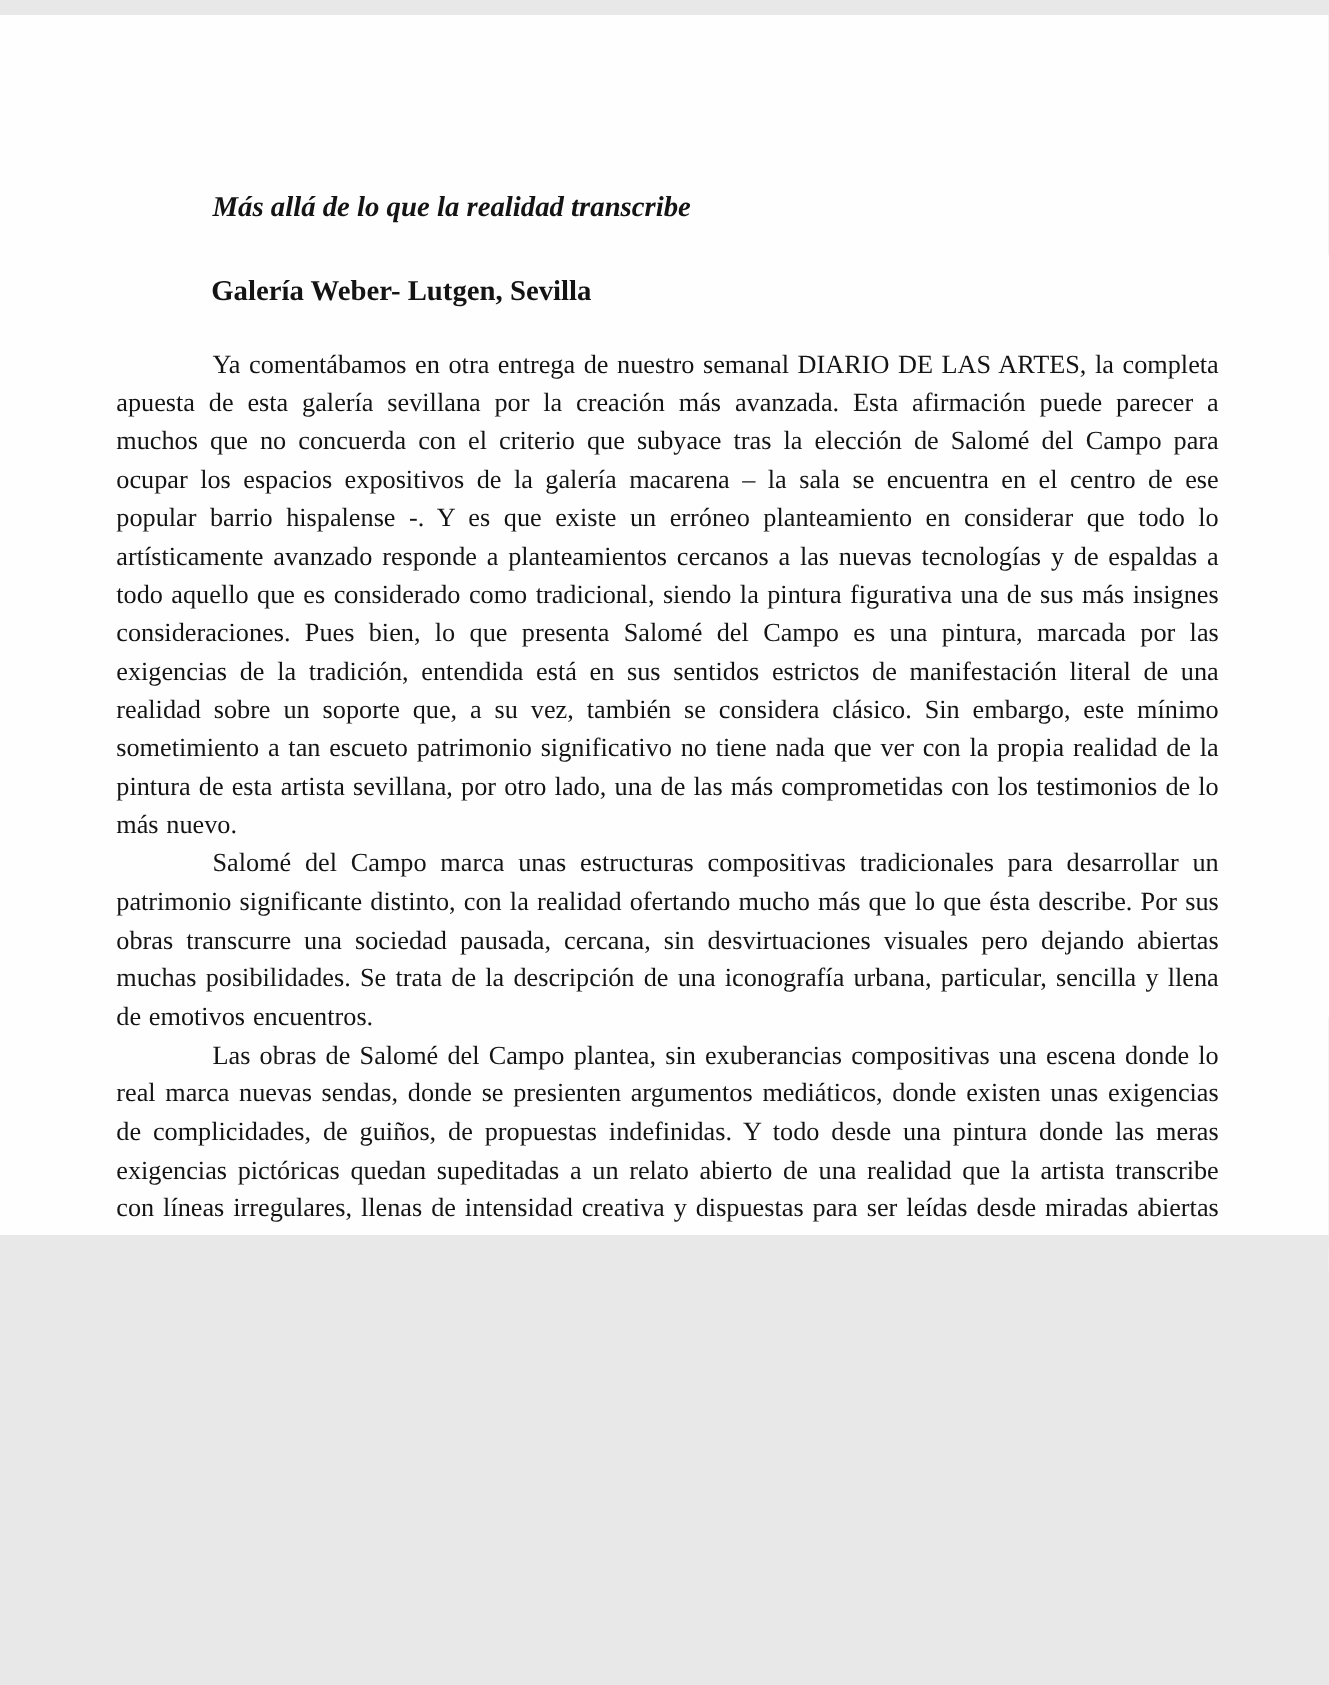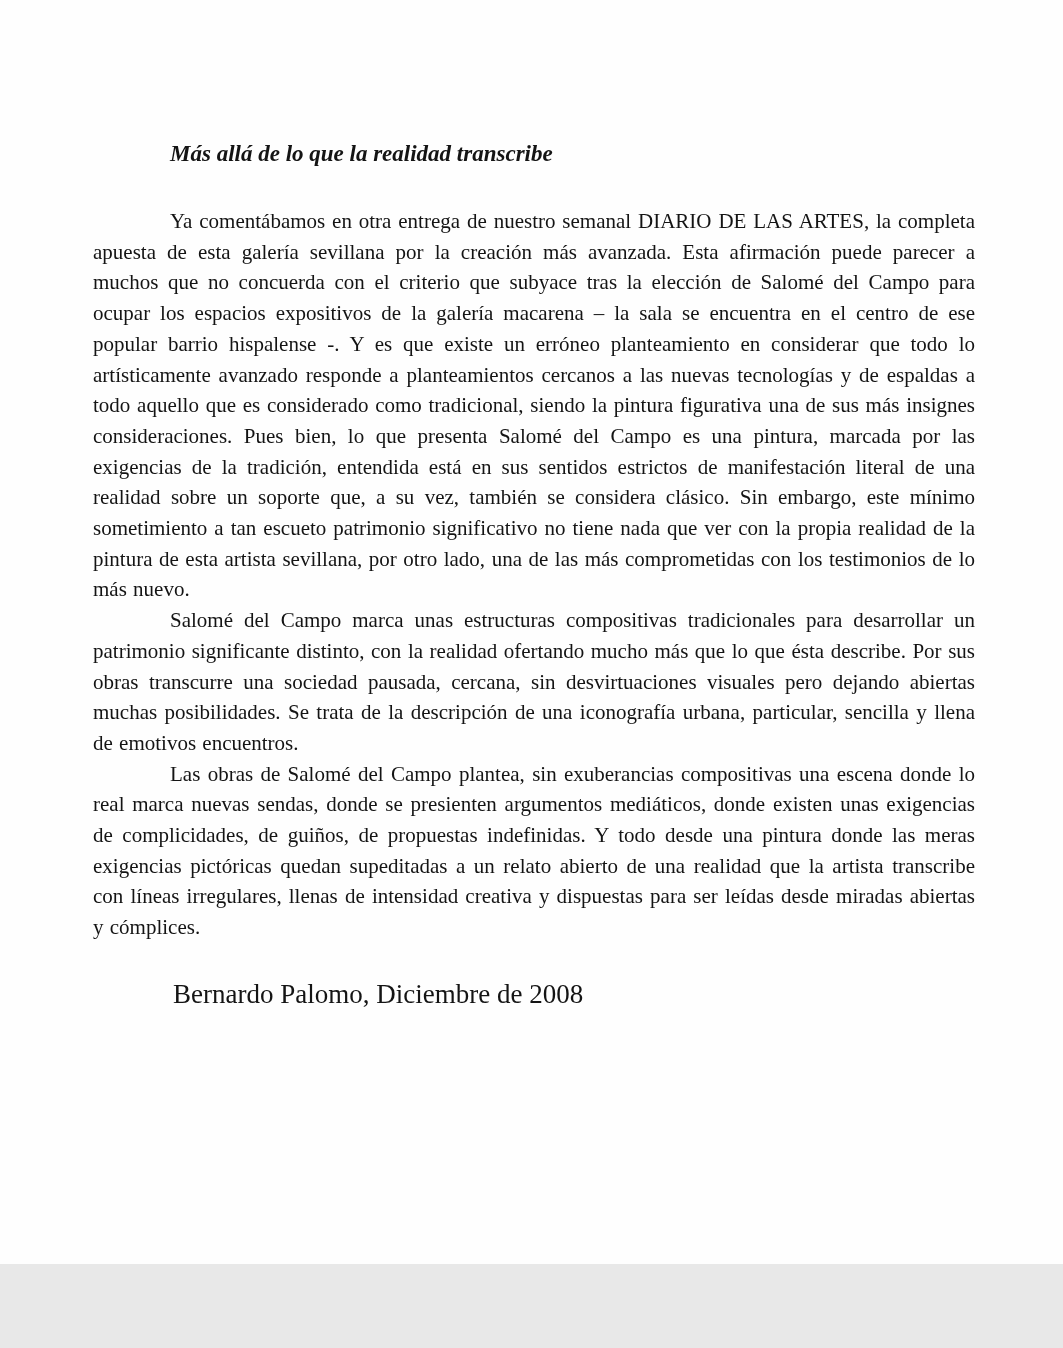--- a/index.html
+++ b/index.html
@@ -3,22 +3,22 @@
 <meta charset="utf-8">
 <style>
   html, body {
     margin: 0;
     padding: 0;
     background: #e8e8e8;
   }
   .page {
     position: relative;
     width: 1063px;
-    height: 1264px;
-    margin: 0 auto;
+    height: 976px;
+    margin: 12px auto;
     background: #fefefe;
     overflow: hidden;
     font-family: "Liberation Serif", "DejaVu Serif", serif;
     color: #141414;
   }
   .content {
     position: absolute;
     left: 93px;
     right: 88px;
     top: 140px;
@@ -58,20 +58,21 @@
 </style>
 </head>
 <body>
 
 <div class="page">
   <div class="content">
 
     <h1 class="doc-title">Más allá de lo que la realidad transcribe</h1>
 
     <div class="doc-header">
+      <div>Galería Weber- Lutgen, Sevilla</div>
     </div>
 
     <div class="body-text">
       <p>Ya comentábamos en otra entrega de nuestro semanal DIARIO DE LAS ARTES, la completa apuesta de esta galería sevillana por la creación más avanzada. Esta afirmación puede parecer a muchos que no concuerda con el criterio que subyace tras la elección de Salomé del Campo para ocupar los espacios expositivos de la galería macarena – la sala se encuentra en el centro de ese popular barrio hispalense -. Y es que existe un erróneo planteamiento en considerar que todo lo artísticamente avanzado responde a planteamientos cercanos a las nuevas tecnologías y de espaldas a todo aquello que es considerado como tradicional, siendo la pintura figurativa una de sus más insignes consideraciones. Pues bien, lo que presenta Salomé del Campo es una pintura, marcada por las exigencias de la tradición, entendida está en sus sentidos estrictos de manifestación literal de una realidad sobre un soporte que, a su vez, también se considera clásico.  Sin embargo, este mínimo sometimiento a tan escueto patrimonio significativo no tiene nada que ver con la propia realidad de la pintura de esta artista sevillana, por otro lado, una de las más comprometidas con los testimonios de lo más nuevo.</p>
       <p>Salomé del Campo marca unas estructuras compositivas tradicionales para desarrollar un patrimonio significante distinto, con la realidad ofertando mucho más que lo que ésta describe. Por sus obras transcurre una sociedad pausada, cercana, sin desvirtuaciones visuales pero dejando abiertas muchas posibilidades. Se trata de la descripción de una iconografía urbana, particular, sencilla y llena de emotivos encuentros.</p>
       <p>Las obras de Salomé del Campo plantea, sin exuberancias compositivas una escena donde lo real marca nuevas sendas, donde se presienten argumentos mediáticos, donde existen unas exigencias de complicidades, de guiños, de propuestas indefinidas. Y todo desde una pintura donde las meras exigencias pictóricas quedan supeditadas a un relato abierto de una realidad que la artista transcribe con líneas irregulares, llenas de intensidad creativa y dispuestas para ser leídas desde miradas abiertas y cómplices.</p>
     </div>
 
     <div class="signature">Bernardo Palomo, Diciembre de 2008</div>
 

